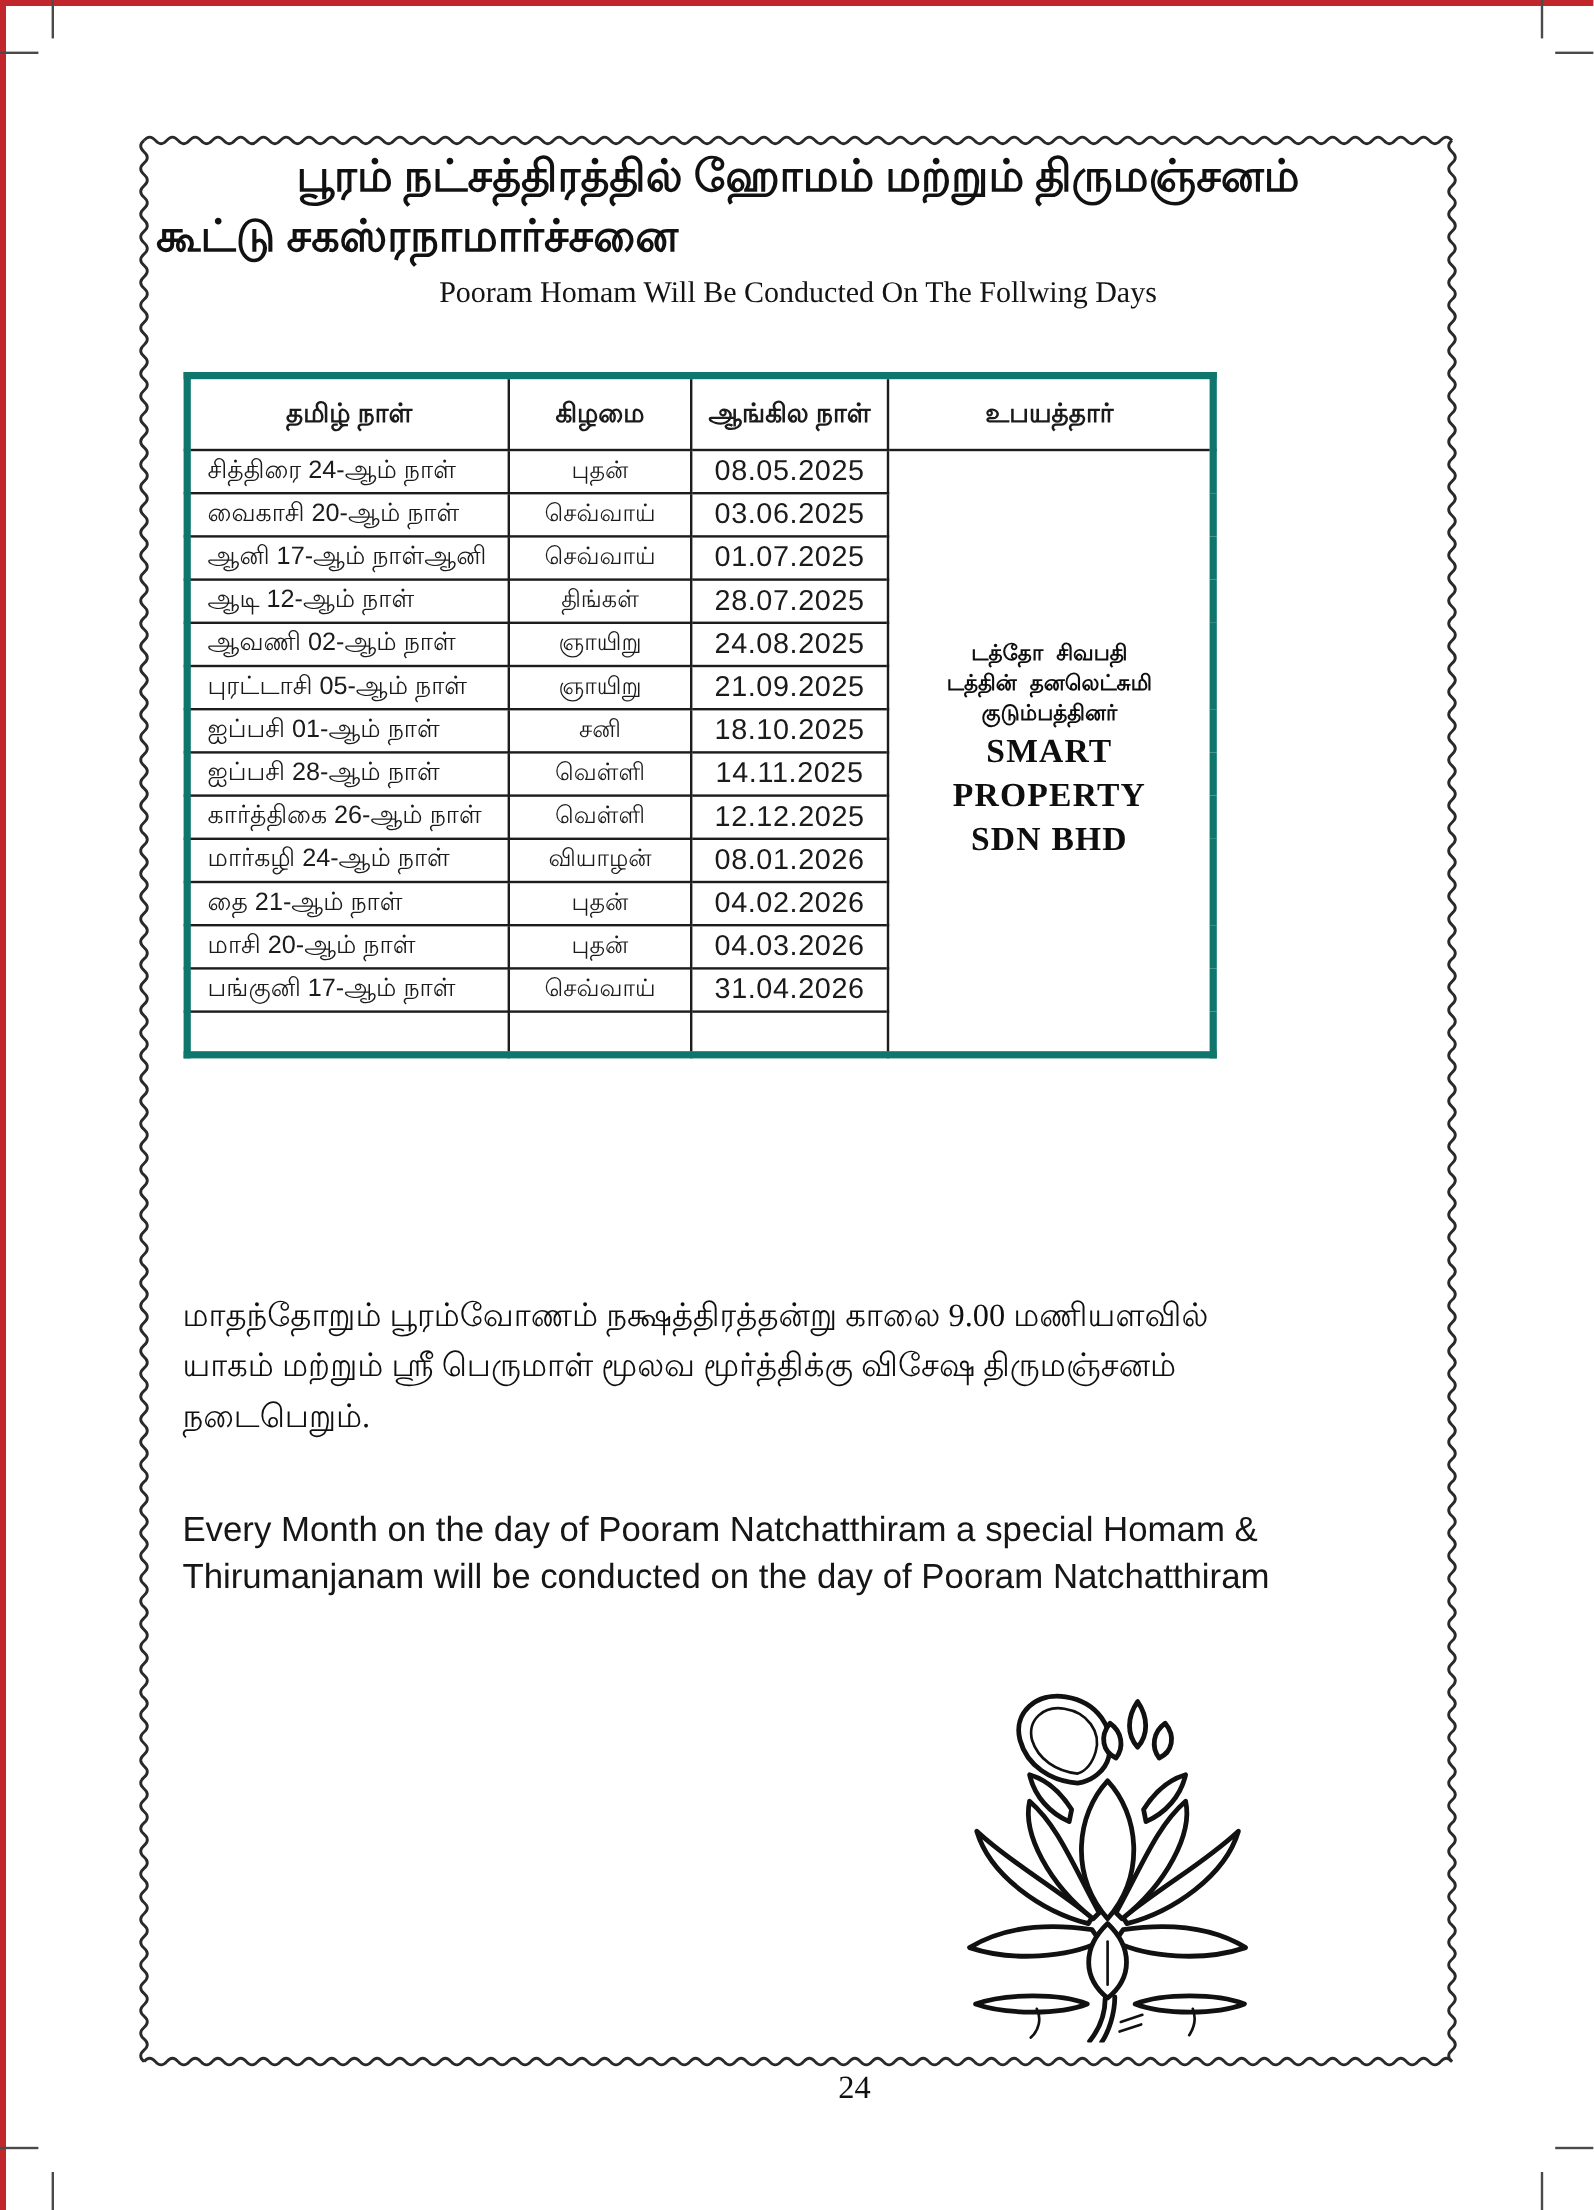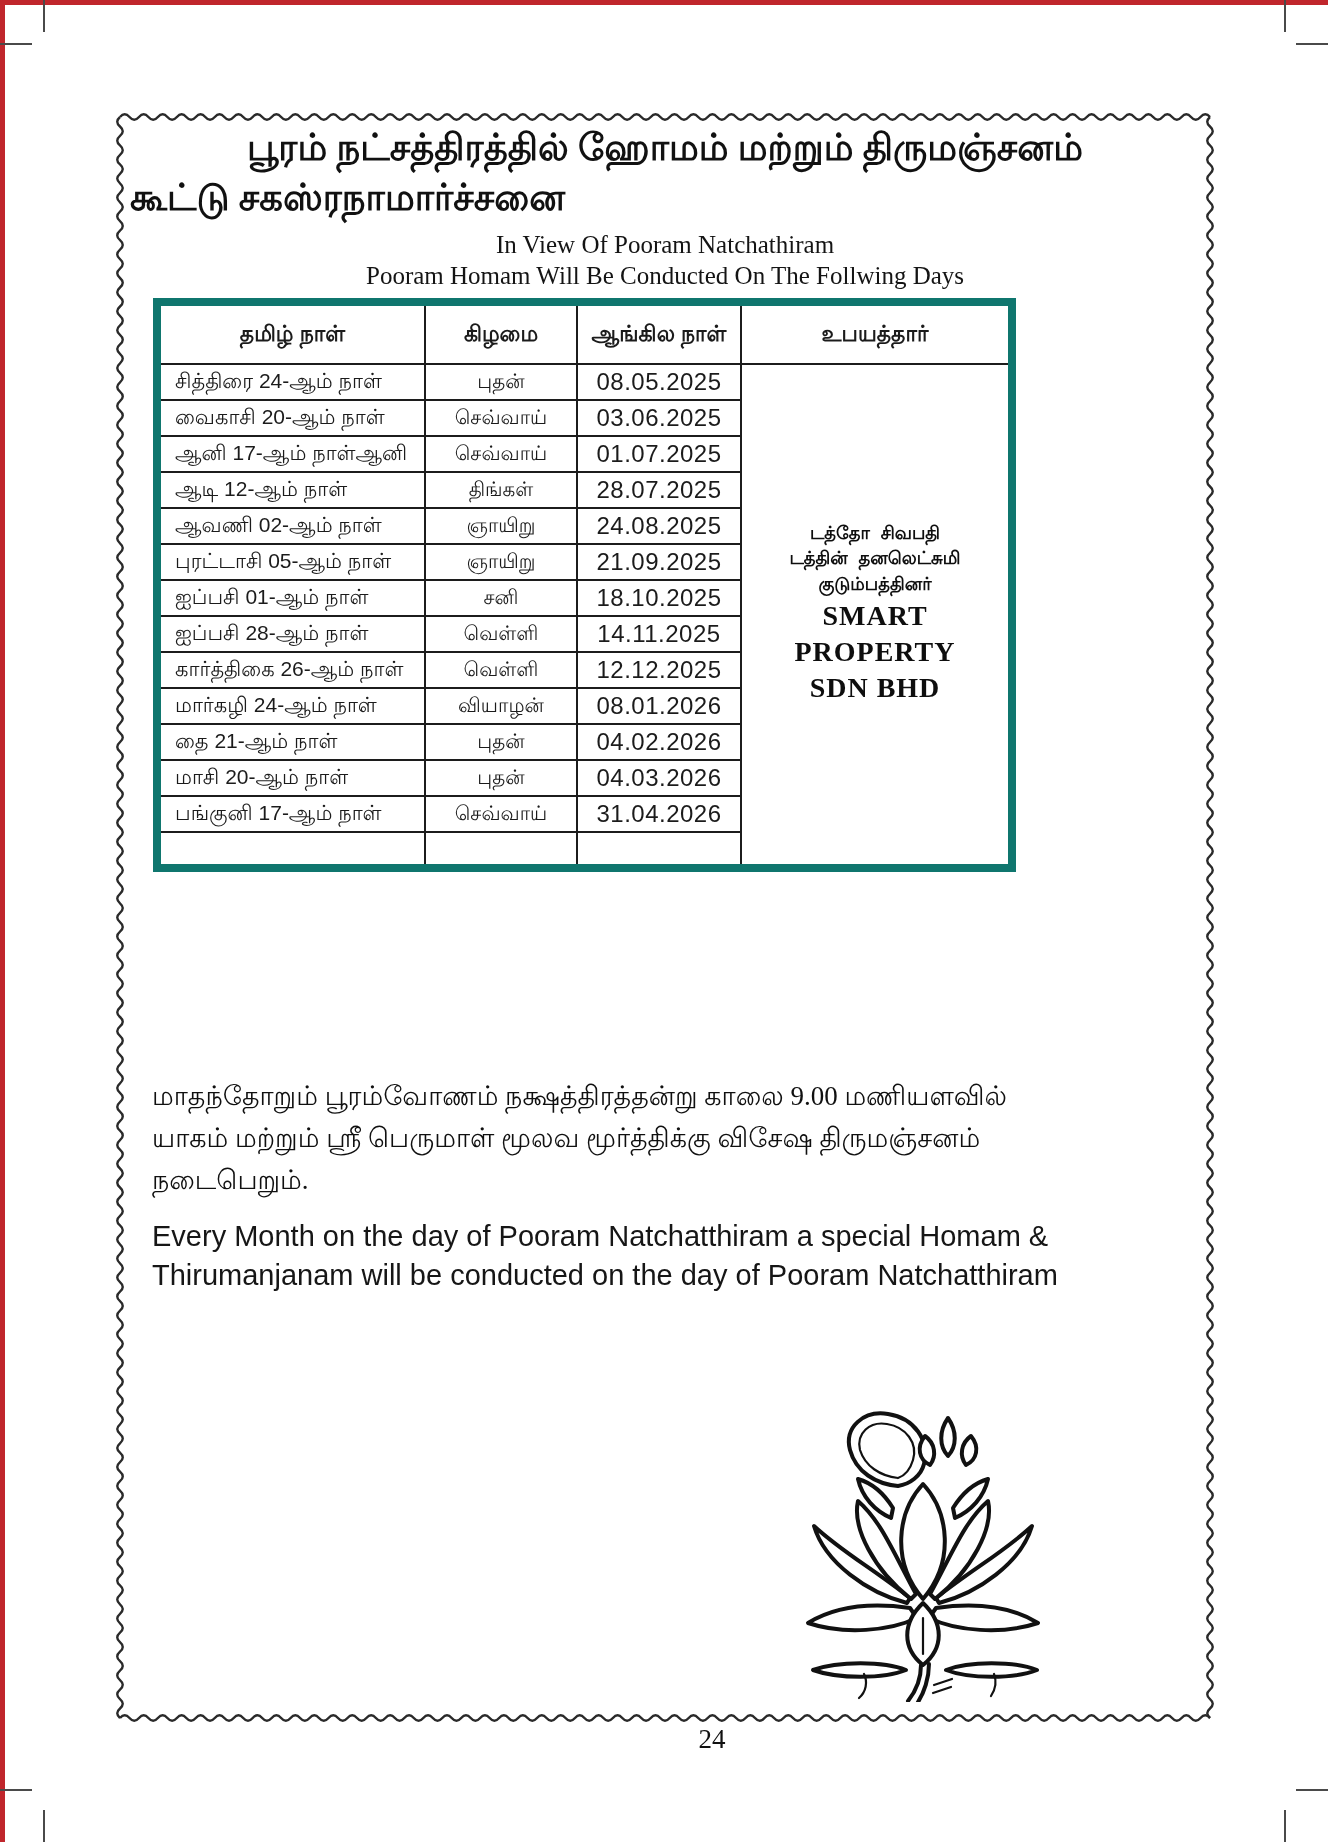--- a/index.html
+++ b/index.html
@@ -31,41 +31,41 @@
   .title-ta2{
     position:absolute;left:130px;top:176px;width:1070px;margin:0;text-align:left;
     font-family:"Liberation Serif",serif;font-weight:bold;font-size:37px;color:#111;
   }
   .subtitle{
     position:absolute;left:130px;top:229px;width:1070px;text-align:center;
     font-family:"Liberation Serif",serif;font-size:25px;line-height:1.25;color:#141414;
   }
 
   table.schedule{
-    position:absolute;left:153px;top:298px;width:855px;border-collapse:collapse;
-    border:8px solid #0f766e;table-layout:fixed;
+    position:absolute;left:153px;top:310px;width:855px;border-collapse:collapse;
+    border:6px solid #0f766e;table-layout:fixed;
   }
   table.schedule th,table.schedule td{border:2px solid #1c1c1c;overflow:hidden;}
   col.w-ta{width:268px;} col.w-day{width:152px;} col.w-date{width:164px;} col.w-sp{width:271px;}
   thead tr{height:62px;}
   tbody tr{height:36px;padding-left:47px;}
   th{font-size:22px;font-weight:bold;text-align:center;line-height:1.1;}
   td.c-ta{font-size:21px;text-align:left;padding-left:14px;}
   td.c-day{font-size:20px;text-align:center;}
   td.c-date{font-size:24px;text-align:center;font-family:"Liberation Sans",sans-serif;letter-spacing:0.5px;}
   td.c-sponsor{text-align:center;vertical-align:middle;}
   .sp-ta{font-family:Liberation Mono, monospace;font-weight:bold;font-size:18px;line-height:1.4;color:#0e0e0e;}
   .sp-en{font-family:"Liberation Serif",serif;font-weight:bold;font-size:28px;line-height:1.3;letter-spacing:1px;color:#0e0e0e;}
 
   .note-ta{
     position:absolute;left:152px;top:1076px;width:880px;margin:0;
     font-family:"Liberation Serif",serif;font-size:27px;line-height:1.55;color:#101010;
   }
   .note-en{
-    position:absolute;left:152px;top:1217px;width:1020px;margin:0;
+    position:absolute;left:152px;top:1256px;width:1020px;margin:0;
     font-family:"Liberation Sans",sans-serif;font-size:29px;line-height:1.35;color:#161616;
   }
 
   .lotus{position:absolute;left:798px;top:1402px;width:250px;height:300px;}
   .lotus path,.lotus ellipse{stroke:#111;fill:#fff;stroke-width:4;stroke-linecap:round;stroke-linejoin:round;}
   .lotus .thin{stroke-width:2.2;fill:none;}
   .lotus .nf{fill:none;}
 
   .pageno{
     position:absolute;left:0;top:1724px;width:1328px;text-align:center;
@@ -93,21 +93,20 @@
     <path id="wTop" d="M 8,8 Q 12.7,2.5 17.5,8 Q 22.2,13.5 27.0,8 Q 31.7,2.5 36.4,8 Q 41.2,13.5 45.9,8 Q 50.7,2.5 55.4,8 Q 60.1,13.5 64.9,8 Q 69.6,2.5 74.3,8 Q 79.1,13.5 83.8,8 Q 88.6,2.5 93.3,8 Q 98.0,13.5 102.8,8 Q 107.5,2.5 112.3,8 Q 117.0,13.5 121.7,8 Q 126.5,2.5 131.2,8 Q 136.0,13.5 140.7,8 Q 145.4,2.5 150.2,8 Q 154.9,13.5 159.7,8 Q 164.4,2.5 169.1,8 Q 173.9,13.5 178.6,8 Q 183.3,2.5 188.1,8 Q 192.8,13.5 197.6,8 Q 202.3,2.5 207.0,8 Q 211.8,13.5 216.5,8 Q 221.3,2.5 226.0,8 Q 230.7,13.5 235.5,8 Q 240.2,2.5 245.0,8 Q 249.7,13.5 254.4,8 Q 259.2,2.5 263.9,8 Q 268.7,13.5 273.4,8 Q 278.1,2.5 282.9,8 Q 287.6,13.5 292.3,8 Q 297.1,2.5 301.8,8 Q 306.6,13.5 311.3,8 Q 316.0,2.5 320.8,8 Q 325.5,13.5 330.3,8 Q 335.0,2.5 339.7,8 Q 344.5,13.5 349.2,8 Q 354.0,2.5 358.7,8 Q 363.4,13.5 368.2,8 Q 372.9,2.5 377.7,8 Q 382.4,13.5 387.1,8 Q 391.9,2.5 396.6,8 Q 401.3,13.5 406.1,8 Q 410.8,2.5 415.6,8 Q 420.3,13.5 425.0,8 Q 429.8,2.5 434.5,8 Q 439.3,13.5 444.0,8 Q 448.7,2.5 453.5,8 Q 458.2,13.5 463.0,8 Q 467.7,2.5 472.4,8 Q 477.2,13.5 481.9,8 Q 486.7,2.5 491.4,8 Q 496.1,13.5 500.9,8 Q 505.6,2.5 510.3,8 Q 515.1,13.5 519.8,8 Q 524.6,2.5 529.3,8 Q 534.0,13.5 538.8,8 Q 543.5,2.5 548.3,8 Q 553.0,13.5 557.7,8 Q 562.5,2.5 567.2,8 Q 572.0,13.5 576.7,8 Q 581.4,2.5 586.2,8 Q 590.9,13.5 595.7,8 Q 600.4,2.5 605.1,8 Q 609.9,13.5 614.6,8 Q 619.3,2.5 624.1,8 Q 628.8,13.5 633.6,8 Q 638.3,2.5 643.0,8 Q 647.8,13.5 652.5,8 Q 657.3,2.5 662.0,8 Q 666.7,13.5 671.5,8 Q 676.2,2.5 681.0,8 Q 685.7,13.5 690.4,8 Q 695.2,2.5 699.9,8 Q 704.7,13.5 709.4,8 Q 714.1,2.5 718.9,8 Q 723.6,13.5 728.3,8 Q 733.1,2.5 737.8,8 Q 742.6,13.5 747.3,8 Q 752.0,2.5 756.8,8 Q 761.5,13.5 766.3,8 Q 771.0,2.5 775.7,8 Q 780.5,13.5 785.2,8 Q 790.0,2.5 794.7,8 Q 799.4,13.5 804.2,8 Q 808.9,2.5 813.7,8 Q 818.4,13.5 823.1,8 Q 827.9,2.5 832.6,8 Q 837.3,13.5 842.1,8 Q 846.8,2.5 851.6,8 Q 856.3,13.5 861.0,8 Q 865.8,2.5 870.5,8 Q 875.3,13.5 880.0,8 Q 884.7,2.5 889.5,8 Q 894.2,13.5 899.0,8 Q 903.7,2.5 908.4,8 Q 913.2,13.5 917.9,8 Q 922.7,2.5 927.4,8 Q 932.1,13.5 936.9,8 Q 941.6,2.5 946.3,8 Q 951.1,13.5 955.8,8 Q 960.6,2.5 965.3,8 Q 970.0,13.5 974.8,8 Q 979.5,2.5 984.3,8 Q 989.0,13.5 993.7,8 Q 998.5,2.5 1003.2,8 Q 1008.0,13.5 1012.7,8 Q 1017.4,2.5 1022.2,8 Q 1026.9,13.5 1031.7,8 Q 1036.4,2.5 1041.1,8 Q 1045.9,13.5 1050.6,8 Q 1055.3,2.5 1060.1,8 Q 1064.8,13.5 1069.6,8 Q 1074.3,2.5 1079.0,8 Q 1083.8,13.5 1088.5,8 Q 1093.3,2.5 1098.0,8"></path>
     <path id="wBottom" d="M 8,1609 Q 12.7,1603.5 17.5,1609 Q 22.2,1614.5 27.0,1609 Q 31.7,1603.5 36.4,1609 Q 41.2,1614.5 45.9,1609 Q 50.7,1603.5 55.4,1609 Q 60.1,1614.5 64.9,1609 Q 69.6,1603.5 74.3,1609 Q 79.1,1614.5 83.8,1609 Q 88.6,1603.5 93.3,1609 Q 98.0,1614.5 102.8,1609 Q 107.5,1603.5 112.3,1609 Q 117.0,1614.5 121.7,1609 Q 126.5,1603.5 131.2,1609 Q 136.0,1614.5 140.7,1609 Q 145.4,1603.5 150.2,1609 Q 154.9,1614.5 159.7,1609 Q 164.4,1603.5 169.1,1609 Q 173.9,1614.5 178.6,1609 Q 183.3,1603.5 188.1,1609 Q 192.8,1614.5 197.6,1609 Q 202.3,1603.5 207.0,1609 Q 211.8,1614.5 216.5,1609 Q 221.3,1603.5 226.0,1609 Q 230.7,1614.5 235.5,1609 Q 240.2,1603.5 245.0,1609 Q 249.7,1614.5 254.4,1609 Q 259.2,1603.5 263.9,1609 Q 268.7,1614.5 273.4,1609 Q 278.1,1603.5 282.9,1609 Q 287.6,1614.5 292.3,1609 Q 297.1,1603.5 301.8,1609 Q 306.6,1614.5 311.3,1609 Q 316.0,1603.5 320.8,1609 Q 325.5,1614.5 330.3,1609 Q 335.0,1603.5 339.7,1609 Q 344.5,1614.5 349.2,1609 Q 354.0,1603.5 358.7,1609 Q 363.4,1614.5 368.2,1609 Q 372.9,1603.5 377.7,1609 Q 382.4,1614.5 387.1,1609 Q 391.9,1603.5 396.6,1609 Q 401.3,1614.5 406.1,1609 Q 410.8,1603.5 415.6,1609 Q 420.3,1614.5 425.0,1609 Q 429.8,1603.5 434.5,1609 Q 439.3,1614.5 444.0,1609 Q 448.7,1603.5 453.5,1609 Q 458.2,1614.5 463.0,1609 Q 467.7,1603.5 472.4,1609 Q 477.2,1614.5 481.9,1609 Q 486.7,1603.5 491.4,1609 Q 496.1,1614.5 500.9,1609 Q 505.6,1603.5 510.3,1609 Q 515.1,1614.5 519.8,1609 Q 524.6,1603.5 529.3,1609 Q 534.0,1614.5 538.8,1609 Q 543.5,1603.5 548.3,1609 Q 553.0,1614.5 557.7,1609 Q 562.5,1603.5 567.2,1609 Q 572.0,1614.5 576.7,1609 Q 581.4,1603.5 586.2,1609 Q 590.9,1614.5 595.7,1609 Q 600.4,1603.5 605.1,1609 Q 609.9,1614.5 614.6,1609 Q 619.3,1603.5 624.1,1609 Q 628.8,1614.5 633.6,1609 Q 638.3,1603.5 643.0,1609 Q 647.8,1614.5 652.5,1609 Q 657.3,1603.5 662.0,1609 Q 666.7,1614.5 671.5,1609 Q 676.2,1603.5 681.0,1609 Q 685.7,1614.5 690.4,1609 Q 695.2,1603.5 699.9,1609 Q 704.7,1614.5 709.4,1609 Q 714.1,1603.5 718.9,1609 Q 723.6,1614.5 728.3,1609 Q 733.1,1603.5 737.8,1609 Q 742.6,1614.5 747.3,1609 Q 752.0,1603.5 756.8,1609 Q 761.5,1614.5 766.3,1609 Q 771.0,1603.5 775.7,1609 Q 780.5,1614.5 785.2,1609 Q 790.0,1603.5 794.7,1609 Q 799.4,1614.5 804.2,1609 Q 808.9,1603.5 813.7,1609 Q 818.4,1614.5 823.1,1609 Q 827.9,1603.5 832.6,1609 Q 837.3,1614.5 842.1,1609 Q 846.8,1603.5 851.6,1609 Q 856.3,1614.5 861.0,1609 Q 865.8,1603.5 870.5,1609 Q 875.3,1614.5 880.0,1609 Q 884.7,1603.5 889.5,1609 Q 894.2,1614.5 899.0,1609 Q 903.7,1603.5 908.4,1609 Q 913.2,1614.5 917.9,1609 Q 922.7,1603.5 927.4,1609 Q 932.1,1614.5 936.9,1609 Q 941.6,1603.5 946.3,1609 Q 951.1,1614.5 955.8,1609 Q 960.6,1603.5 965.3,1609 Q 970.0,1614.5 974.8,1609 Q 979.5,1603.5 984.3,1609 Q 989.0,1614.5 993.7,1609 Q 998.5,1603.5 1003.2,1609 Q 1008.0,1614.5 1012.7,1609 Q 1017.4,1603.5 1022.2,1609 Q 1026.9,1614.5 1031.7,1609 Q 1036.4,1603.5 1041.1,1609 Q 1045.9,1614.5 1050.6,1609 Q 1055.3,1603.5 1060.1,1609 Q 1064.8,1614.5 1069.6,1609 Q 1074.3,1603.5 1079.0,1609 Q 1083.8,1614.5 1088.5,1609 Q 1093.3,1603.5 1098.0,1609"></path>
     <path id="wLeft" d="M 8,8 Q 2.5,12.7 8,17.5 Q 13.5,22.2 8,26.9 Q 2.5,31.7 8,36.4 Q 13.5,41.2 8,45.9 Q 2.5,50.6 8,55.4 Q 13.5,60.1 8,64.8 Q 2.5,69.6 8,74.3 Q 13.5,79.1 8,83.8 Q 2.5,88.5 8,93.3 Q 13.5,98.0 8,102.7 Q 2.5,107.5 8,112.2 Q 13.5,116.9 8,121.7 Q 2.5,126.4 8,131.2 Q 13.5,135.9 8,140.6 Q 2.5,145.4 8,150.1 Q 13.5,154.8 8,159.6 Q 2.5,164.3 8,169.0 Q 13.5,173.8 8,178.5 Q 2.5,183.3 8,188.0 Q 13.5,192.7 8,197.5 Q 2.5,202.2 8,206.9 Q 13.5,211.7 8,216.4 Q 2.5,221.2 8,225.9 Q 13.5,230.6 8,235.4 Q 2.5,240.1 8,244.8 Q 13.5,249.6 8,254.3 Q 2.5,259.0 8,263.8 Q 13.5,268.5 8,273.3 Q 2.5,278.0 8,282.7 Q 13.5,287.5 8,292.2 Q 2.5,296.9 8,301.7 Q 13.5,306.4 8,311.1 Q 2.5,315.9 8,320.6 Q 13.5,325.4 8,330.1 Q 2.5,334.8 8,339.6 Q 13.5,344.3 8,349.0 Q 2.5,353.8 8,358.5 Q 13.5,363.3 8,368.0 Q 2.5,372.7 8,377.5 Q 13.5,382.2 8,386.9 Q 2.5,391.7 8,396.4 Q 13.5,401.1 8,405.9 Q 2.5,410.6 8,415.4 Q 13.5,420.1 8,424.8 Q 2.5,429.6 8,434.3 Q 13.5,439.0 8,443.8 Q 2.5,448.5 8,453.2 Q 13.5,458.0 8,462.7 Q 2.5,467.5 8,472.2 Q 13.5,476.9 8,481.7 Q 2.5,486.4 8,491.1 Q 13.5,495.9 8,500.6 Q 2.5,505.4 8,510.1 Q 13.5,514.8 8,519.6 Q 2.5,524.3 8,529.0 Q 13.5,533.8 8,538.5 Q 2.5,543.2 8,548.0 Q 13.5,552.7 8,557.5 Q 2.5,562.2 8,566.9 Q 13.5,571.7 8,576.4 Q 2.5,581.1 8,585.9 Q 13.5,590.6 8,595.3 Q 2.5,600.1 8,604.8 Q 13.5,609.6 8,614.3 Q 2.5,619.0 8,623.8 Q 13.5,628.5 8,633.2 Q 2.5,638.0 8,642.7 Q 13.5,647.5 8,652.2 Q 2.5,656.9 8,661.7 Q 13.5,666.4 8,671.1 Q 2.5,675.9 8,680.6 Q 13.5,685.3 8,690.1 Q 2.5,694.8 8,699.6 Q 13.5,704.3 8,709.0 Q 2.5,713.8 8,718.5 Q 13.5,723.2 8,728.0 Q 2.5,732.7 8,737.4 Q 13.5,742.2 8,746.9 Q 2.5,751.7 8,756.4 Q 13.5,761.1 8,765.9 Q 2.5,770.6 8,775.3 Q 13.5,780.1 8,784.8 Q 2.5,789.6 8,794.3 Q 13.5,799.0 8,803.8 Q 2.5,808.5 8,813.2 Q 13.5,818.0 8,822.7 Q 2.5,827.4 8,832.2 Q 13.5,836.9 8,841.7 Q 2.5,846.4 8,851.1 Q 13.5,855.9 8,860.6 Q 2.5,865.3 8,870.1 Q 13.5,874.8 8,879.6 Q 2.5,884.3 8,889.0 Q 13.5,893.8 8,898.5 Q 2.5,903.2 8,908.0 Q 13.5,912.7 8,917.4 Q 2.5,922.2 8,926.9 Q 13.5,931.7 8,936.4 Q 2.5,941.1 8,945.9 Q 13.5,950.6 8,955.3 Q 2.5,960.1 8,964.8 Q 13.5,969.5 8,974.3 Q 2.5,979.0 8,983.8 Q 13.5,988.5 8,993.2 Q 2.5,998.0 8,1002.7 Q 13.5,1007.4 8,1012.2 Q 2.5,1016.9 8,1021.7 Q 13.5,1026.4 8,1031.1 Q 2.5,1035.9 8,1040.6 Q 13.5,1045.3 8,1050.1 Q 2.5,1054.8 8,1059.5 Q 13.5,1064.3 8,1069.0 Q 2.5,1073.8 8,1078.5 Q 13.5,1083.2 8,1088.0 Q 2.5,1092.7 8,1097.4 Q 13.5,1102.2 8,1106.9 Q 2.5,1111.6 8,1116.4 Q 13.5,1121.1 8,1125.9 Q 2.5,1130.6 8,1135.3 Q 13.5,1140.1 8,1144.8 Q 2.5,1149.5 8,1154.3 Q 13.5,1159.0 8,1163.8 Q 2.5,1168.5 8,1173.2 Q 13.5,1178.0 8,1182.7 Q 2.5,1187.4 8,1192.2 Q 13.5,1196.9 8,1201.6 Q 2.5,1206.4 8,1211.1 Q 13.5,1215.9 8,1220.6 Q 2.5,1225.3 8,1230.1 Q 13.5,1234.8 8,1239.5 Q 2.5,1244.3 8,1249.0 Q 13.5,1253.7 8,1258.5 Q 2.5,1263.2 8,1268.0 Q 13.5,1272.7 8,1277.4 Q 2.5,1282.2 8,1286.9 Q 13.5,1291.6 8,1296.4 Q 2.5,1301.1 8,1305.9 Q 13.5,1310.6 8,1315.3 Q 2.5,1320.1 8,1324.8 Q 13.5,1329.5 8,1334.3 Q 2.5,1339.0 8,1343.7 Q 13.5,1348.5 8,1353.2 Q 2.5,1358.0 8,1362.7 Q 13.5,1367.4 8,1372.2 Q 2.5,1376.9 8,1381.6 Q 13.5,1386.4 8,1391.1 Q 2.5,1395.8 8,1400.6 Q 13.5,1405.3 8,1410.1 Q 2.5,1414.8 8,1419.5 Q 13.5,1424.3 8,1429.0 Q 2.5,1433.7 8,1438.5 Q 13.5,1443.2 8,1448.0 Q 2.5,1452.7 8,1457.4 Q 13.5,1462.2 8,1466.9 Q 2.5,1471.6 8,1476.4 Q 13.5,1481.1 8,1485.8 Q 2.5,1490.6 8,1495.3 Q 13.5,1500.1 8,1504.8 Q 2.5,1509.5 8,1514.3 Q 13.5,1519.0 8,1523.7 Q 2.5,1528.5 8,1533.2 Q 13.5,1537.9 8,1542.7 Q 2.5,1547.4 8,1552.2 Q 13.5,1556.9 8,1561.6 Q 2.5,1566.4 8,1571.1 Q 13.5,1575.8 8,1580.6 Q 2.5,1585.3 8,1590.1 Q 13.5,1594.8 8,1599.5 Q 2.5,1604.3 8,1609.0"></path>
     <path id="wRight" d="M 1098,8 Q 1092.5,12.7 1098,17.5 Q 1103.5,22.2 1098,26.9 Q 1092.5,31.7 1098,36.4 Q 1103.5,41.2 1098,45.9 Q 1092.5,50.6 1098,55.4 Q 1103.5,60.1 1098,64.8 Q 1092.5,69.6 1098,74.3 Q 1103.5,79.1 1098,83.8 Q 1092.5,88.5 1098,93.3 Q 1103.5,98.0 1098,102.7 Q 1092.5,107.5 1098,112.2 Q 1103.5,116.9 1098,121.7 Q 1092.5,126.4 1098,131.2 Q 1103.5,135.9 1098,140.6 Q 1092.5,145.4 1098,150.1 Q 1103.5,154.8 1098,159.6 Q 1092.5,164.3 1098,169.0 Q 1103.5,173.8 1098,178.5 Q 1092.5,183.3 1098,188.0 Q 1103.5,192.7 1098,197.5 Q 1092.5,202.2 1098,206.9 Q 1103.5,211.7 1098,216.4 Q 1092.5,221.2 1098,225.9 Q 1103.5,230.6 1098,235.4 Q 1092.5,240.1 1098,244.8 Q 1103.5,249.6 1098,254.3 Q 1092.5,259.0 1098,263.8 Q 1103.5,268.5 1098,273.3 Q 1092.5,278.0 1098,282.7 Q 1103.5,287.5 1098,292.2 Q 1092.5,296.9 1098,301.7 Q 1103.5,306.4 1098,311.1 Q 1092.5,315.9 1098,320.6 Q 1103.5,325.4 1098,330.1 Q 1092.5,334.8 1098,339.6 Q 1103.5,344.3 1098,349.0 Q 1092.5,353.8 1098,358.5 Q 1103.5,363.3 1098,368.0 Q 1092.5,372.7 1098,377.5 Q 1103.5,382.2 1098,386.9 Q 1092.5,391.7 1098,396.4 Q 1103.5,401.1 1098,405.9 Q 1092.5,410.6 1098,415.4 Q 1103.5,420.1 1098,424.8 Q 1092.5,429.6 1098,434.3 Q 1103.5,439.0 1098,443.8 Q 1092.5,448.5 1098,453.2 Q 1103.5,458.0 1098,462.7 Q 1092.5,467.5 1098,472.2 Q 1103.5,476.9 1098,481.7 Q 1092.5,486.4 1098,491.1 Q 1103.5,495.9 1098,500.6 Q 1092.5,505.4 1098,510.1 Q 1103.5,514.8 1098,519.6 Q 1092.5,524.3 1098,529.0 Q 1103.5,533.8 1098,538.5 Q 1092.5,543.2 1098,548.0 Q 1103.5,552.7 1098,557.5 Q 1092.5,562.2 1098,566.9 Q 1103.5,571.7 1098,576.4 Q 1092.5,581.1 1098,585.9 Q 1103.5,590.6 1098,595.3 Q 1092.5,600.1 1098,604.8 Q 1103.5,609.6 1098,614.3 Q 1092.5,619.0 1098,623.8 Q 1103.5,628.5 1098,633.2 Q 1092.5,638.0 1098,642.7 Q 1103.5,647.5 1098,652.2 Q 1092.5,656.9 1098,661.7 Q 1103.5,666.4 1098,671.1 Q 1092.5,675.9 1098,680.6 Q 1103.5,685.3 1098,690.1 Q 1092.5,694.8 1098,699.6 Q 1103.5,704.3 1098,709.0 Q 1092.5,713.8 1098,718.5 Q 1103.5,723.2 1098,728.0 Q 1092.5,732.7 1098,737.4 Q 1103.5,742.2 1098,746.9 Q 1092.5,751.7 1098,756.4 Q 1103.5,761.1 1098,765.9 Q 1092.5,770.6 1098,775.3 Q 1103.5,780.1 1098,784.8 Q 1092.5,789.6 1098,794.3 Q 1103.5,799.0 1098,803.8 Q 1092.5,808.5 1098,813.2 Q 1103.5,818.0 1098,822.7 Q 1092.5,827.4 1098,832.2 Q 1103.5,836.9 1098,841.7 Q 1092.5,846.4 1098,851.1 Q 1103.5,855.9 1098,860.6 Q 1092.5,865.3 1098,870.1 Q 1103.5,874.8 1098,879.6 Q 1092.5,884.3 1098,889.0 Q 1103.5,893.8 1098,898.5 Q 1092.5,903.2 1098,908.0 Q 1103.5,912.7 1098,917.4 Q 1092.5,922.2 1098,926.9 Q 1103.5,931.7 1098,936.4 Q 1092.5,941.1 1098,945.9 Q 1103.5,950.6 1098,955.3 Q 1092.5,960.1 1098,964.8 Q 1103.5,969.5 1098,974.3 Q 1092.5,979.0 1098,983.8 Q 1103.5,988.5 1098,993.2 Q 1092.5,998.0 1098,1002.7 Q 1103.5,1007.4 1098,1012.2 Q 1092.5,1016.9 1098,1021.7 Q 1103.5,1026.4 1098,1031.1 Q 1092.5,1035.9 1098,1040.6 Q 1103.5,1045.3 1098,1050.1 Q 1092.5,1054.8 1098,1059.5 Q 1103.5,1064.3 1098,1069.0 Q 1092.5,1073.8 1098,1078.5 Q 1103.5,1083.2 1098,1088.0 Q 1092.5,1092.7 1098,1097.4 Q 1103.5,1102.2 1098,1106.9 Q 1092.5,1111.6 1098,1116.4 Q 1103.5,1121.1 1098,1125.9 Q 1092.5,1130.6 1098,1135.3 Q 1103.5,1140.1 1098,1144.8 Q 1092.5,1149.5 1098,1154.3 Q 1103.5,1159.0 1098,1163.8 Q 1092.5,1168.5 1098,1173.2 Q 1103.5,1178.0 1098,1182.7 Q 1092.5,1187.4 1098,1192.2 Q 1103.5,1196.9 1098,1201.6 Q 1092.5,1206.4 1098,1211.1 Q 1103.5,1215.9 1098,1220.6 Q 1092.5,1225.3 1098,1230.1 Q 1103.5,1234.8 1098,1239.5 Q 1092.5,1244.3 1098,1249.0 Q 1103.5,1253.7 1098,1258.5 Q 1092.5,1263.2 1098,1268.0 Q 1103.5,1272.7 1098,1277.4 Q 1092.5,1282.2 1098,1286.9 Q 1103.5,1291.6 1098,1296.4 Q 1092.5,1301.1 1098,1305.9 Q 1103.5,1310.6 1098,1315.3 Q 1092.5,1320.1 1098,1324.8 Q 1103.5,1329.5 1098,1334.3 Q 1092.5,1339.0 1098,1343.7 Q 1103.5,1348.5 1098,1353.2 Q 1092.5,1358.0 1098,1362.7 Q 1103.5,1367.4 1098,1372.2 Q 1092.5,1376.9 1098,1381.6 Q 1103.5,1386.4 1098,1391.1 Q 1092.5,1395.8 1098,1400.6 Q 1103.5,1405.3 1098,1410.1 Q 1092.5,1414.8 1098,1419.5 Q 1103.5,1424.3 1098,1429.0 Q 1092.5,1433.7 1098,1438.5 Q 1103.5,1443.2 1098,1448.0 Q 1092.5,1452.7 1098,1457.4 Q 1103.5,1462.2 1098,1466.9 Q 1092.5,1471.6 1098,1476.4 Q 1103.5,1481.1 1098,1485.8 Q 1092.5,1490.6 1098,1495.3 Q 1103.5,1500.1 1098,1504.8 Q 1092.5,1509.5 1098,1514.3 Q 1103.5,1519.0 1098,1523.7 Q 1092.5,1528.5 1098,1533.2 Q 1103.5,1537.9 1098,1542.7 Q 1092.5,1547.4 1098,1552.2 Q 1103.5,1556.9 1098,1561.6 Q 1092.5,1566.4 1098,1571.1 Q 1103.5,1575.8 1098,1580.6 Q 1092.5,1585.3 1098,1590.1 Q 1103.5,1594.8 1098,1599.5 Q 1092.5,1604.3 1098,1609.0"></path>
   </svg>
 
   <h1 class="title-ta">பூரம் நட்சத்திரத்தில் ஹோமம் மற்றும் திருமஞ்சனம்</h1>
   <h1 class="title-ta2">கூட்டு சகஸ்ரநாமார்ச்சனை</h1>
 
   <div class="subtitle">
-    <div>In View Of Pooram Natchathiram</div>
     <div>Pooram Homam Will Be Conducted On The Follwing Days</div>
   </div>
 
   <table class="schedule">
     <colgroup>
       <col class="w-ta">
         <col class="w-day">
         <col class="w-date">
         <col class="w-sp">
     </colgroup>

